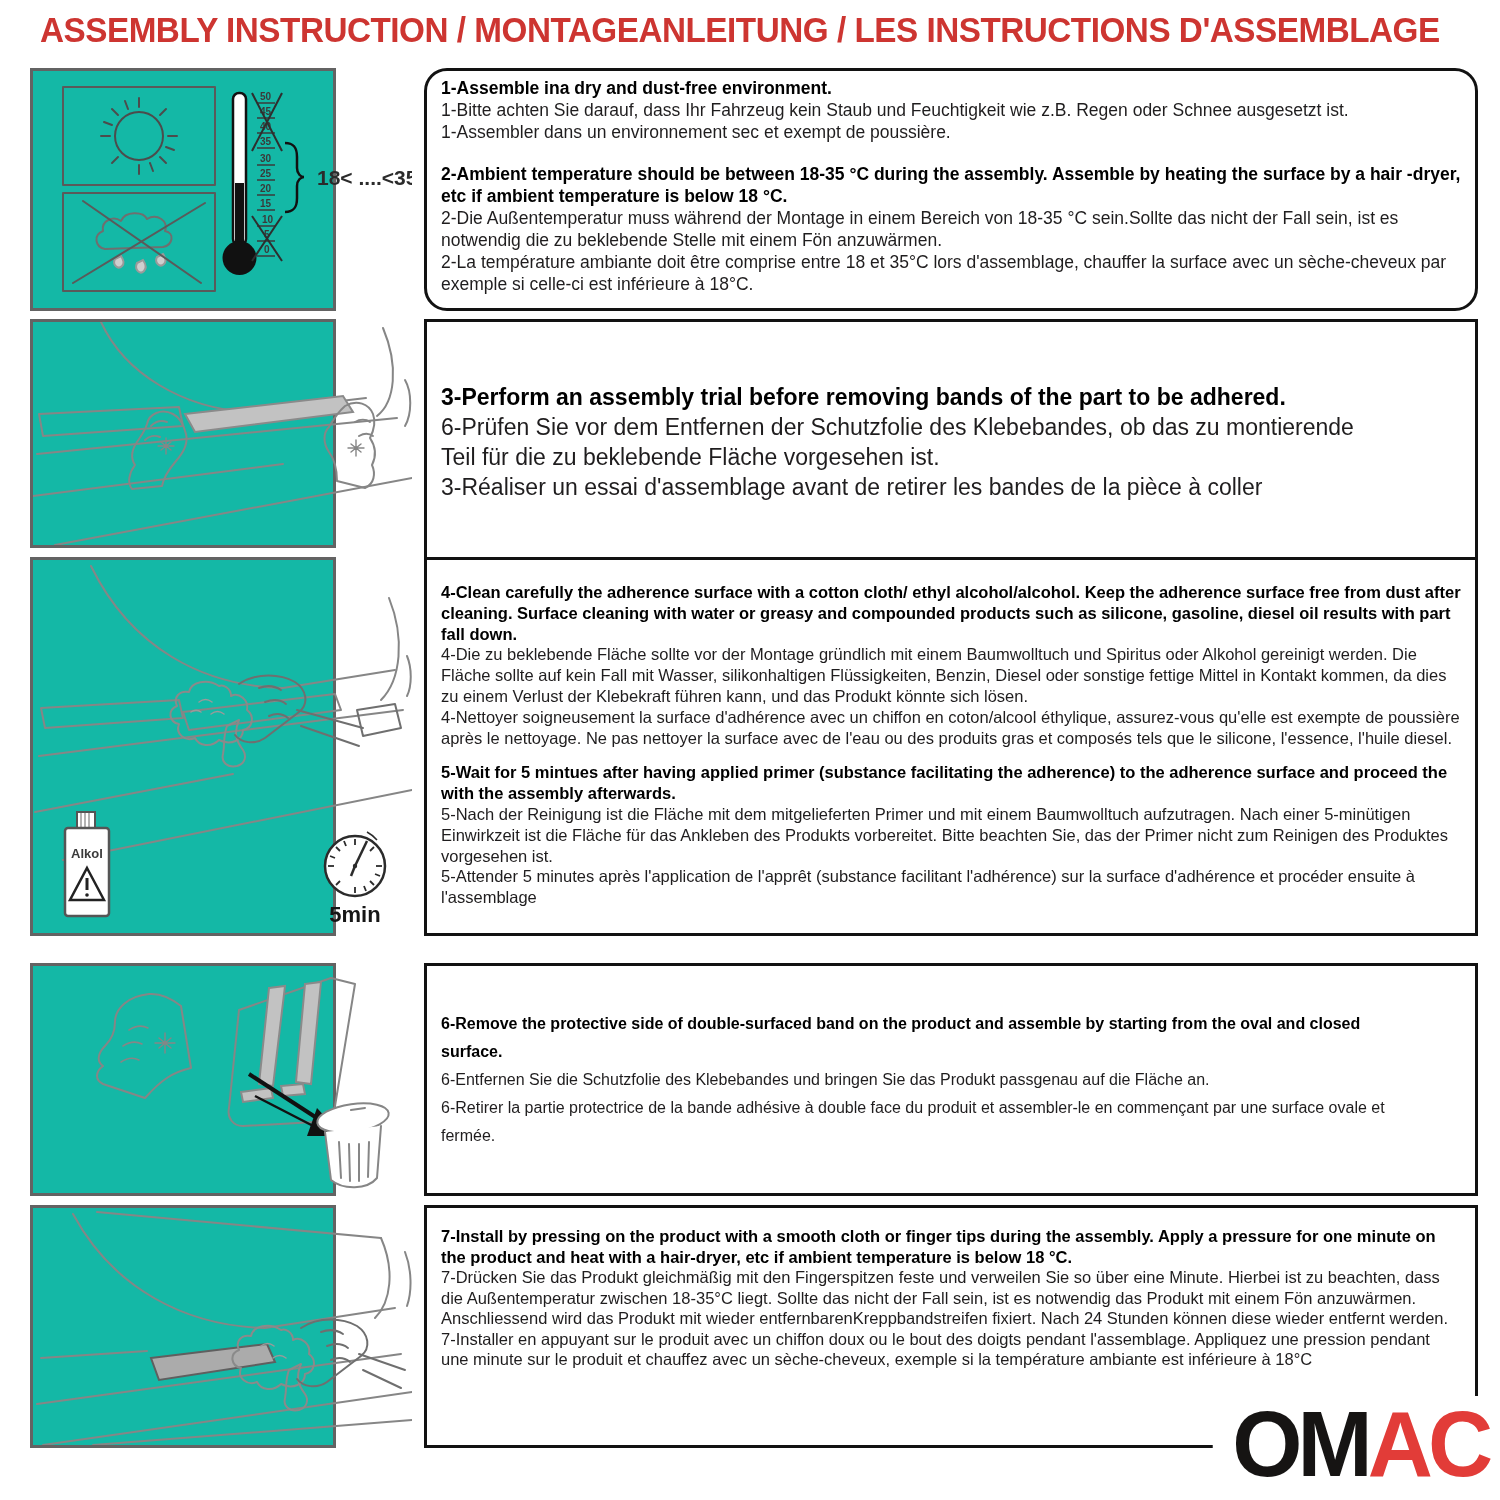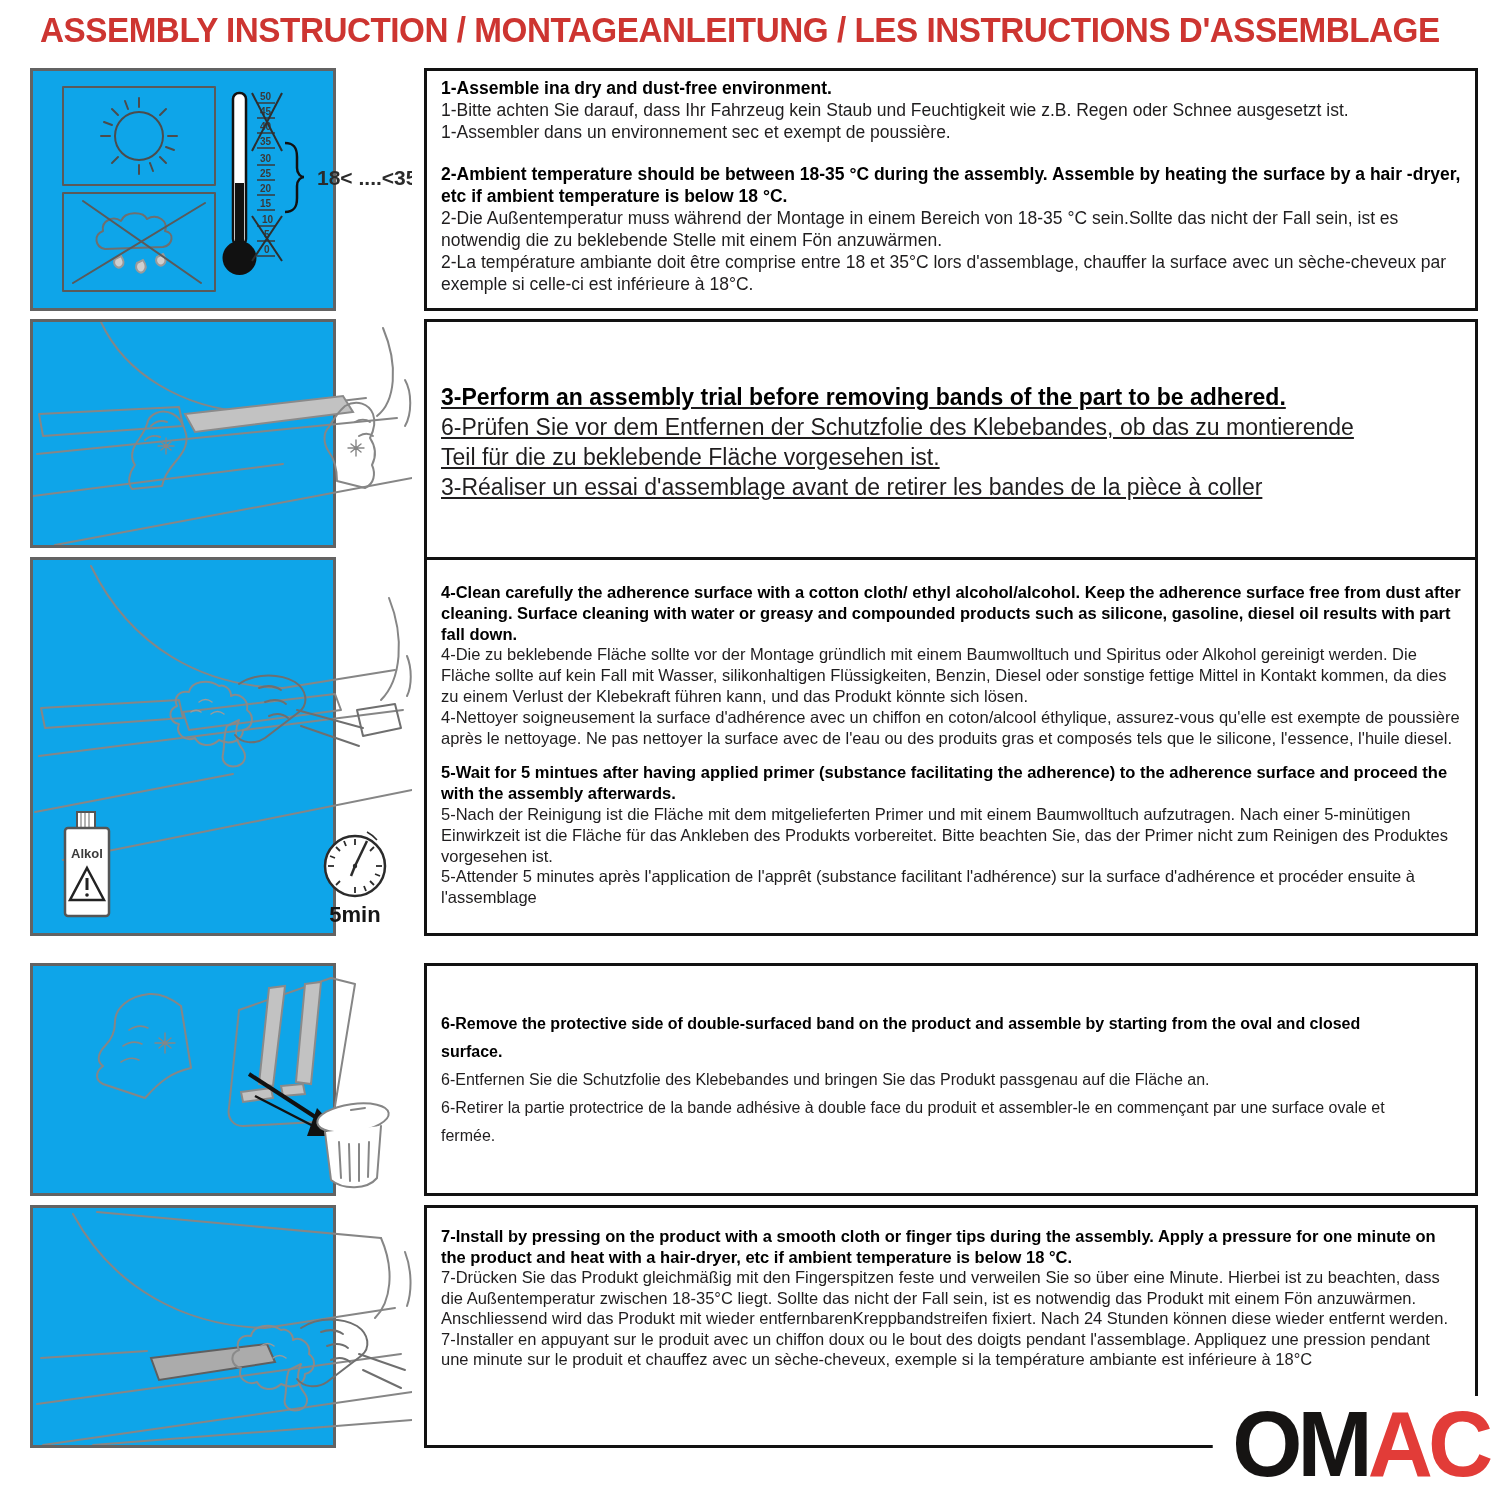--- a/index.html
+++ b/index.html
@@ -7,30 +7,30 @@
     width:1500px;height:1500px;position:relative;background:#ffffff;
     font-family:"Liberation Sans",sans-serif;color:#1f1d1e;overflow:hidden;
   }
   .title{
     position:absolute;left:40px;top:10px;font-size:35px;font-weight:bold;
     color:#cd3531;letter-spacing:-0.5px;white-space:nowrap;
     transform:scaleX(0.95);transform-origin:left top;
   }
   .illus{
     position:absolute;left:30px;width:306px;box-sizing:border-box;
-    border:3px solid #636363;background:#0ea5e9;
+    border:3px solid #636363;background:#14b8a6;
   }
   .textbox{
     position:absolute;left:424px;width:1054px;box-sizing:border-box;
     border:3px solid #121212;background:#fff;padding:6px 14px;
   }
   .textbox p{margin:0;}
   p.b{font-weight:bold;color:#000;}
   .gap{height:20px;}
-  .fs1{font-size:17.5px;line-height:22px;}
+  .fs1{font-size:17.5px;line-height:22px;border-radius:23px;}
   .fs2{font-size:23px;line-height:30px;}
   .fs3{font-size:16.5px;line-height:20.8px;}
   .fs4{font-size:16px;line-height:28px;padding-right:85px;}
   .fs5{font-size:16.5px;line-height:20.5px;}
   .vcenter{display:flex;flex-direction:column;justify-content:center;}
   svg{display:block;}
   .lineart{stroke:#868686;stroke-width:2;fill:none;stroke-linecap:round;stroke-linejoin:round;}
   .grayfill{fill:#c2c2c2;stroke:#8a8a8a;stroke-width:2;}
   .logo{
     position:absolute;right:6px;top:1396px;background:#fff;
@@ -143,21 +143,21 @@
       <path class="lineart" d="M118,104 c4,-4 10,-6 16,-4 M112,118 c4,-4 10,-5 15,-3"></path>
       <path class="lineart" d="M128,120 l10,8 M138,120 l-10,8 M133,116 l0,16 M125,124 l16,0" style="stroke-width:1.4"></path>
     </g>
     <g>
       <path d="M312,84 c12,-7 24,-2 28,8 c3,8 1,16 -3,24 c6,9 6,19 2,27 c4,9 2,19 -7,23 l-28,-7 c0,-11 -2,-21 -8,-29 c-6,-9 -6,-19 0,-25 c4,-7 9,-15 16,-21 z" fill="#ffffff" class="lineart"></path>
       <path class="lineart" d="M322,100 c5,-3 11,-3 15,0 M326,114 c5,-3 10,-3 14,0"></path>
       <path class="lineart" d="M318,122 l10,8 M328,122 l-10,8 M323,118 l0,16 M315,126 l16,0" style="stroke-width:1.4"></path>
     </g>
   </svg>
 </div>
-<div class="textbox fs2 vcenter" style="top:319px;height:246px;padding-right:110px;text-decoration:underline;">
+<div class="textbox fs2 vcenter" style="top:319px;height:246px;padding-right:110px;">
   <p class="b">3-Perform an assembly trial before removing bands of the part to be adhered.</p>
   <p>6-Prüfen Sie vor dem Entfernen der Schutzfolie des Klebebandes, ob das zu montierende Teil für die zu beklebende Fläche vorgesehen ist.</p>
   <p>3-Réaliser un essai d'assemblage avant de retirer les bandes de la pièce à coller</p>
 </div>
 
 <div class="illus" style="top:557px;height:379px;">
   <svg width="379" height="373" viewBox="0 0 379 373">
     <path class="lineart" d="M58,6 C98,88 170,126 250,128 L362,110"></path>
     <path class="lineart" d="M356,38 C372,78 368,120 348,140"></path>
     <path class="lineart" d="M374,96 C379,108 379,126 374,136"></path>

